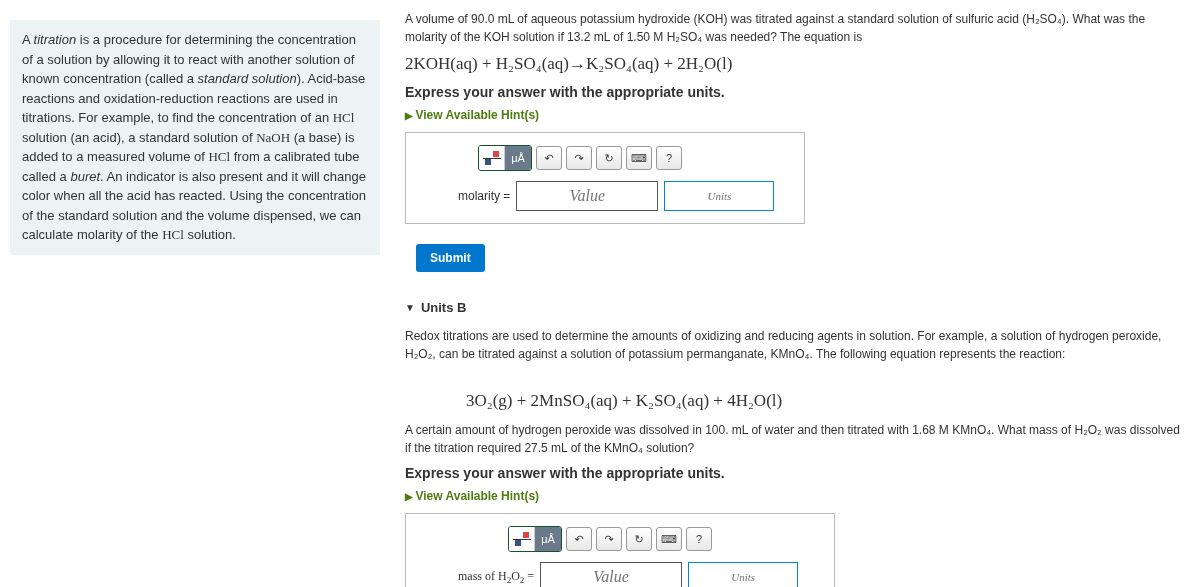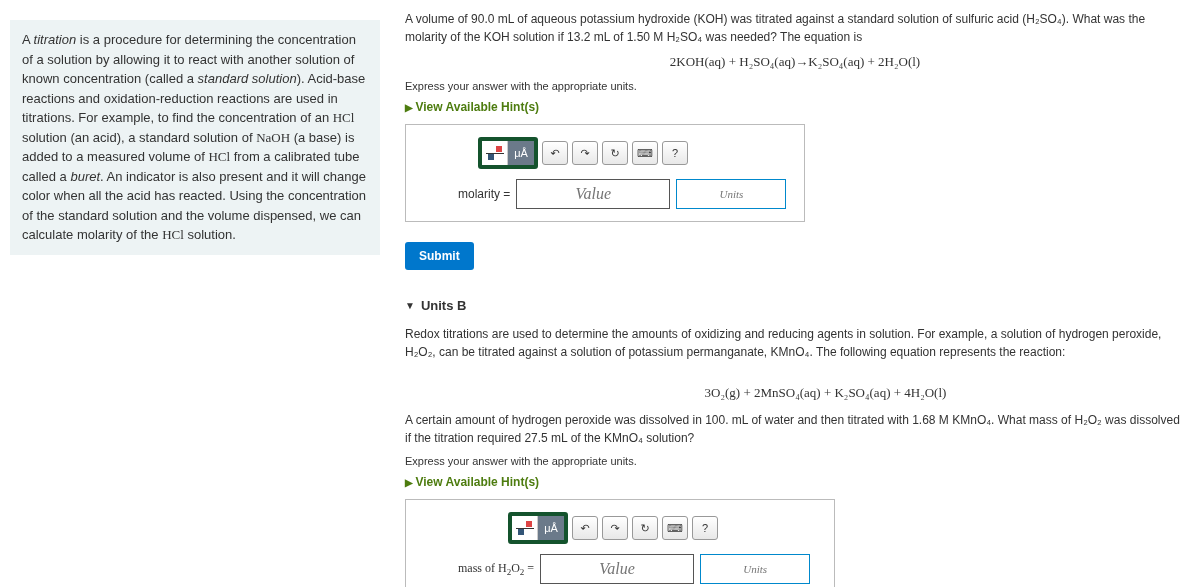--- a/index.html
+++ b/index.html
@@ -2,37 +2,37 @@
 <html><head>
 <meta charset="utf-8">
 <style>
   * { box-sizing: border-box; margin: 0; padding: 0; }
   body { font-family: Arial, Helvetft, sans-serif; font-size: 12px; color: #333; background: #fff; width: 1200px; }
   .container { display: flex; }
   .sidebar { width: 370px; background: #edf3f4; padding: 10px 12px; margin: 20px 10px; height: fit-content; }
   .sidebar-text { font-size: 13px; line-height: 1.5; color: #333; }
   .main { flex: 1; padding: 10px 15px; }
   .problem-text { font-size: 12px; line-height: 1.5; margin-bottom: 8px; }
-  .equation { text-align: center; font-family: Georgia, serif; font-size: 13px; margin: 6px 0 10px 0; }
-  .instruction { font-weight: normal; font-size: 11px; margin: 8px 0; }
+  .equation { font-family: Georgia, serif; font-size: 17px; margin: 6px 0 10px 0; }
+  .instruction { font-weight: bold; font-size: 14px; margin: 8px 0; }
   .hint-link { color: #4d7c0f; font-weight: bold; font-size: 12px; cursor: pointer; margin: 8px 0; display: block; }
   .hint-link::before { content: "▶ "; font-size: 10px; }
   .answer-box { border: 1px solid #bbb; width: 400px; padding: 12px; margin: 10px 0; }
   .toolbar { display: flex; align-items: center; gap: 4px; margin-bottom: 10px; margin-left: 60px; }
   .tb-btn { width: 26px; height: 24px; border: 1px solid #999; background: linear-gradient(#fff,#e8e8e8); display: flex; align-items: center; justify-content: center; font-size: 11px; cursor: pointer; border-radius: 3px; }
   .tb-btn.mu { background: #6b7a8a; color: #fff; border-color: #556; }
   .tb-btn.frac { background: #fff; }
-  .tb-group { display: flex; border: 4px solid #14532d; border-radius: 3px; overflow: hidden; }
+  .tb-group { display: flex; border: 1px solid #14532d; border-radius: 3px; overflow: hidden; }
   .tb-group .tb-btn { border: none; border-right: 1px solid #ccc; border-radius: 0; }
   .tb-group .tb-btn:last-child { border-right: none; }
   .input-row { display: flex; align-items: center; }
   .input-label { font-size: 12px; margin-right: 6px; padding-left: 40px; }
-  .value-input { width: 154px; height: 30px; border: 1px solid #555; font-family: Georgia, serif; font-style: italic; font-size: 16px; color: #999; text-align: center; }
+  .value-input { width: 142px; height: 30px; border: 1px solid #555; font-family: Georgia, serif; font-style: italic; font-size: 16px; color: #999; text-align: center; }
   .units-input { width: 110px; height: 30px; border: 1px solid #0088cc; font-family: Georgia, serif; font-style: italic; font-size: 11px; color: #999; text-align: center; margin-left: 6px; }
-  .submit-btn { background: #0077cc; color: #fff; border: none; padding: 7px 14px; font-size: 12px; font-weight: bold; margin: 10px 0; cursor: pointer; border-radius: 3px; }
+  .submit-btn { background: #0077cc; color: #fff; border: none; padding: 7px 14px; font-size: 12px; font-weight: bold; margin: 10px 11px; cursor: pointer; border-radius: 3px; }
   .part-header { font-weight: bold; font-size: 13px; margin: 18px 0 12px 0; display: flex; align-items: center; }
   .part-caret { margin-right: 6px; font-size: 10px; cursor: pointer; }
   sub { font-size: 0.75em; }
   .chem { font-family: Georgia, serif; }
   .frac-icon { position: relative; width: 18px; height: 18px; }
   .frac-icon::before { content: ""; position: absolute; top: 2px; left: 10px; width: 6px; height: 6px; background: #d44; }
   .frac-icon::after { content: ""; position: absolute; bottom: 2px; left: 2px; width: 6px; height: 6px; background: #357; }
   .frac-line { position: absolute; top: 9px; left: 0; width: 18px; height: 1px; background: #333; }
 </style>
 </head>

